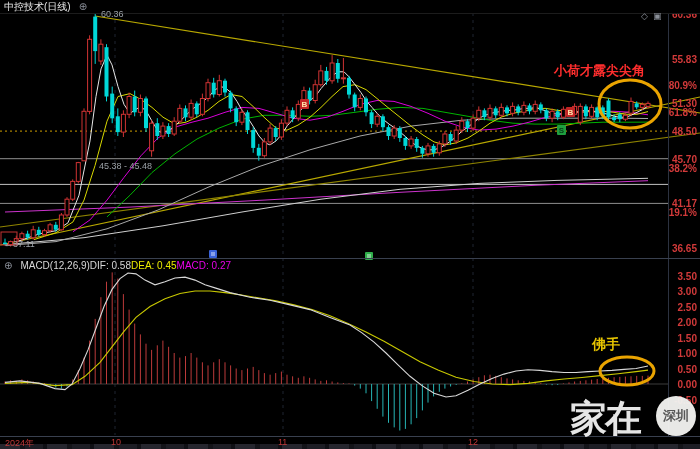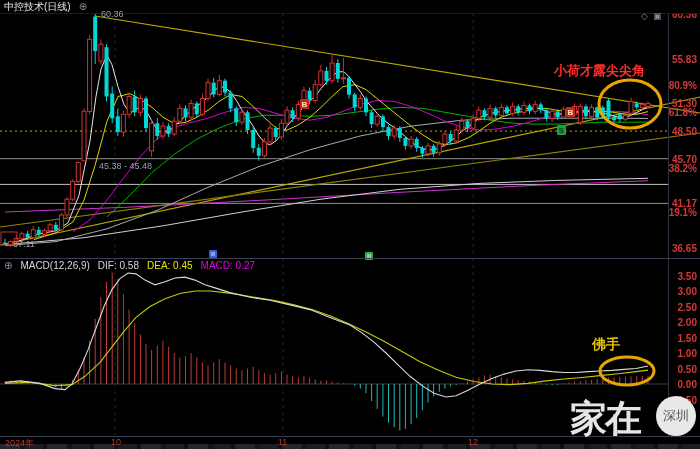--- a/index.html
+++ b/index.html
@@ -19,21 +19,21 @@
   .dates{position:absolute;left:0;top:436px;width:700px;height:9px;z-index:4;}
   .dates span{position:absolute;font-size:9px;color:#c03838;top:1px;white-space:nowrap;}
   #bottom-strip{position:absolute;left:0;top:444px;width:700px;height:5px;z-index:3;
      background:repeating-linear-gradient(90deg,#26262e 0 20px,#141419 20px 25px,#1d1d24 25px 43px,#101015 43px 47px);}
   #tool-icons{position:absolute;left:641px;top:11px;z-index:4;color:#8a8f98;font-size:9px;
      display:flex;gap:5px;align-items:center;}
   #wm{position:absolute;left:566px;top:394px;width:134px;height:55px;z-index:6;}
   #wm-title{position:absolute;left:4px;top:0px;font-size:37px;font-weight:bold;color:#f2f2f2;
      text-shadow:0 0 3px #000;letter-spacing:-2px;opacity:.95;}
   #wm-badge{position:absolute;left:90px;top:2px;width:40px;height:40px;border-radius:50%;
-     background:#f2f2f0;color:#5a5a5a;font-size:13px;font-weight:normal;display:flex;
+     background:#f2f2f0;color:#5a5a5a;font-size:13px;font-weight:bold;display:flex;
      align-items:center;justify-content:center;opacity:.96;}
   #wm-site{position:absolute;left:8px;top:32px;font-size:14px;font-weight:bold;color:#fafafa;
      text-shadow:0 0 3px #000;letter-spacing:.4px;}
 </style>
 </head>
 <body>
 
 <div id="stage">
 
   <svg id="chart-svg" width="700" height="449">
@@ -428,21 +428,21 @@
     <span>◇</span>
     <span>▣</span>
   </div>
 
   <div class="vaxis"></div>
   <div class="sep" style="top:258px;"></div>
   <div class="sep" style="top:436px;"></div>
 
   <div id="macd-bar" class="bar">
     <span class="gear">⊕</span>
-    <span id="macd-legend" style="display:flex;gap:8px;">
+    <span id="macd-legend" style="display:flex;">
         <span style="color: rgb(216, 216, 216);">MACD(12,26,9)</span>
         <span style="color: rgb(216, 216, 216);">DIF: 0.58</span>
         <span style="color: rgb(232, 232, 0);">DEA: 0.45</span>
         <span style="color: rgb(232, 0, 232);">MACD: 0.27</span>
       </span>
   </div>
 
   <div class="axis" id="main-axis">
       <span style="top: 9px;">60.36</span>
       <span style="top: 53.7111px;">55.83</span>

